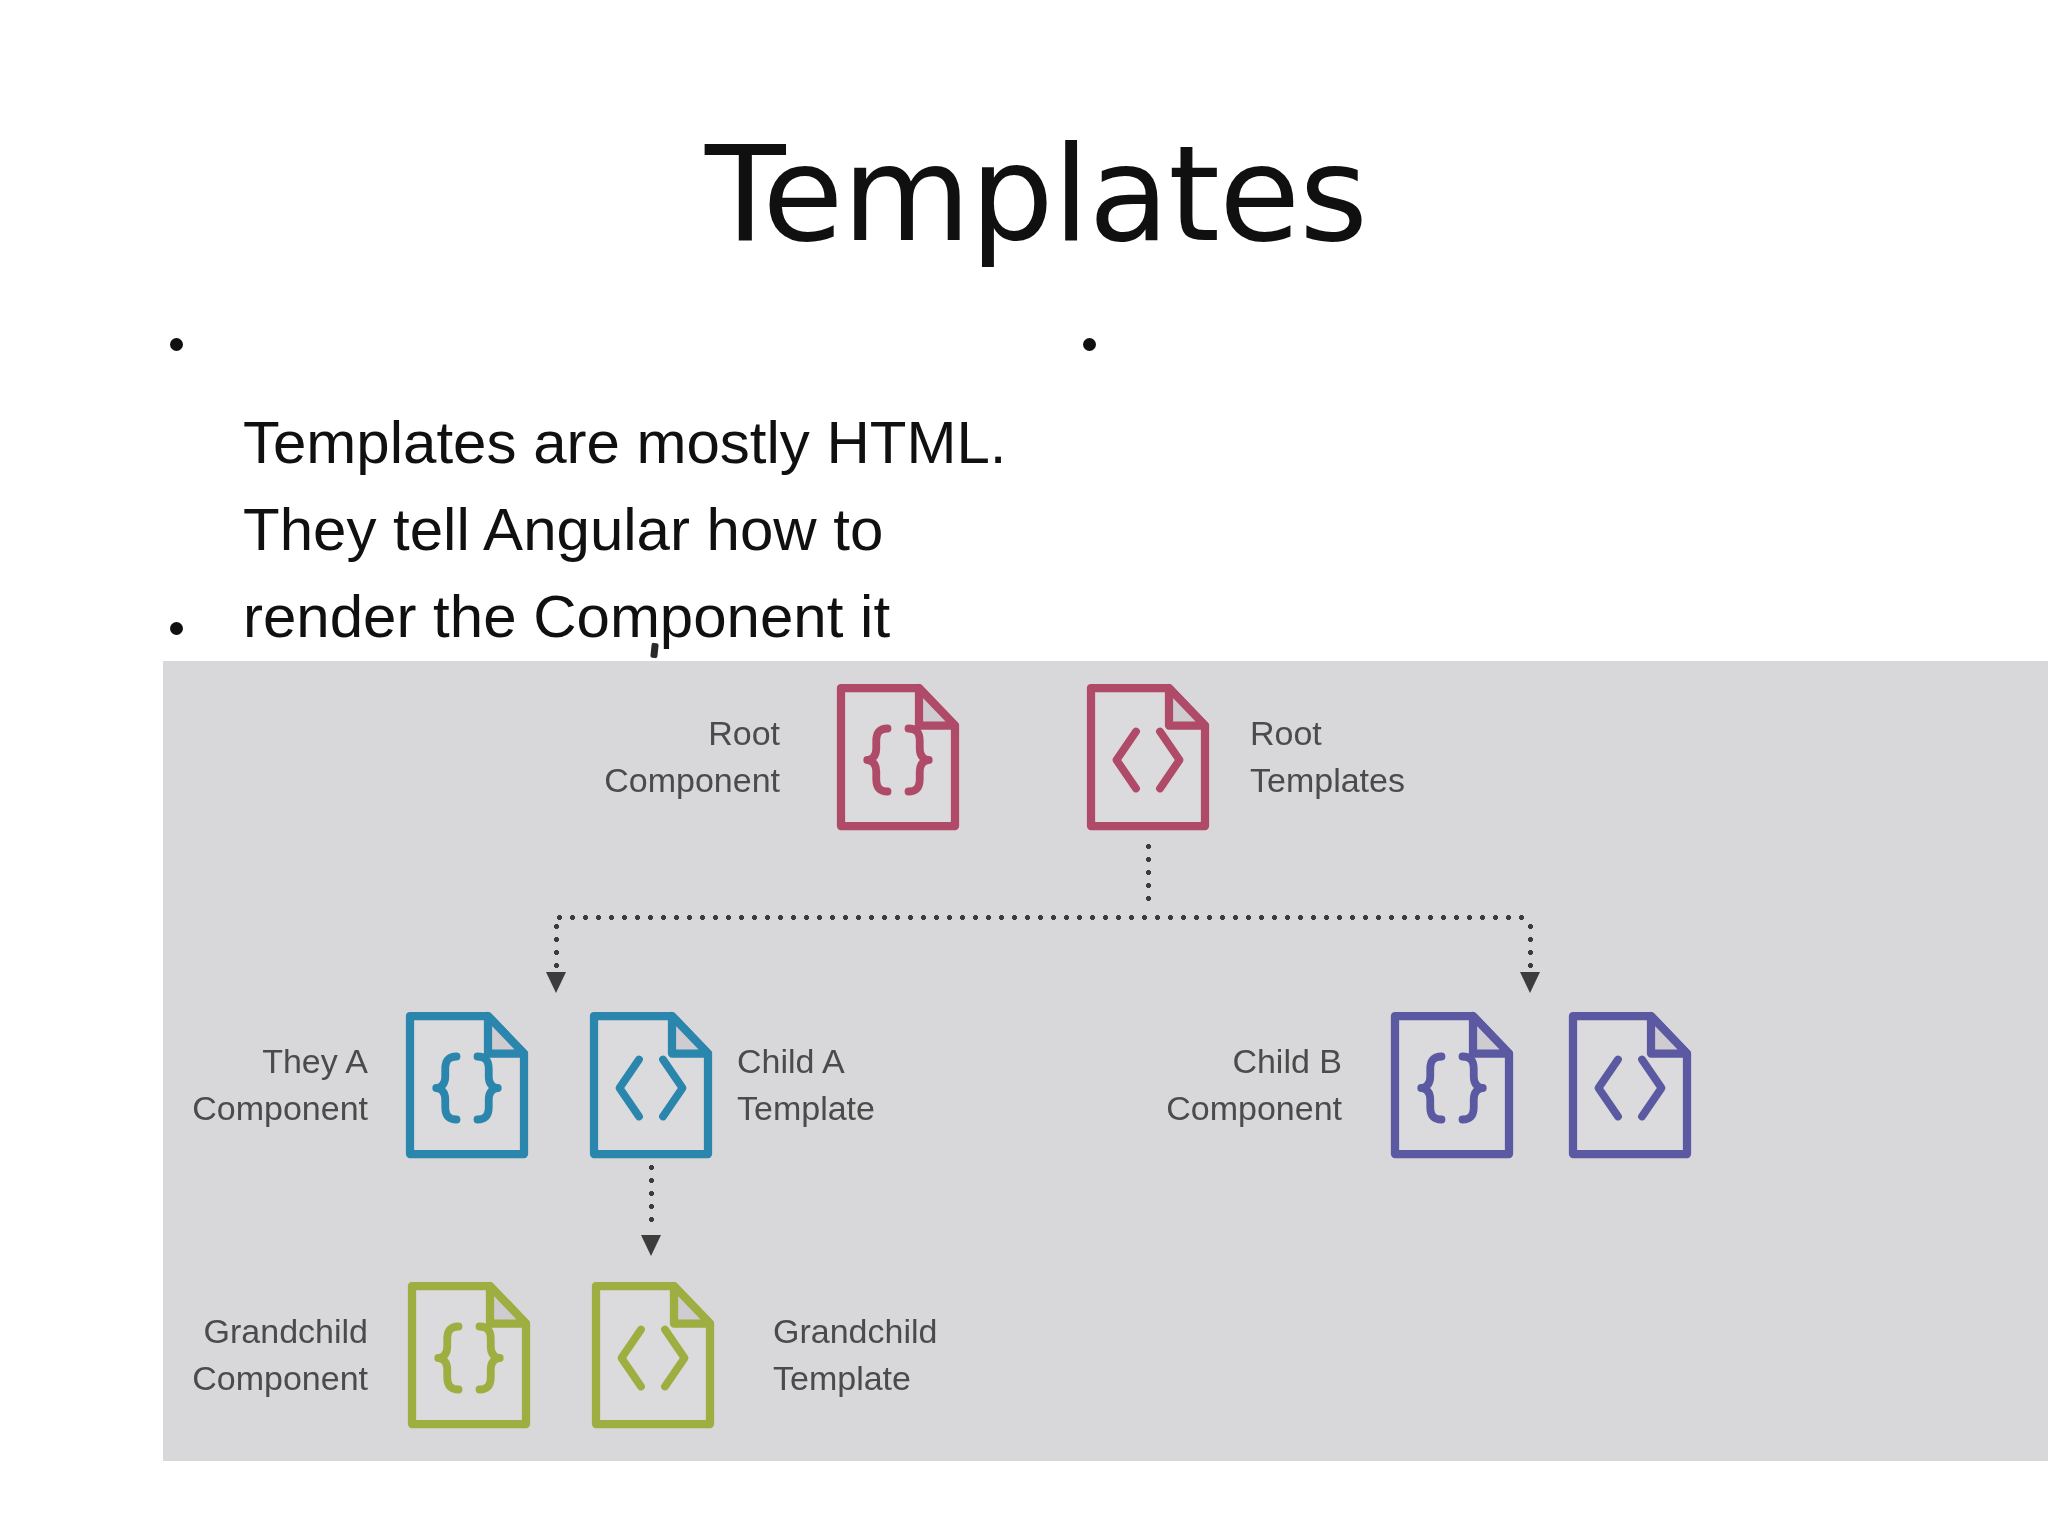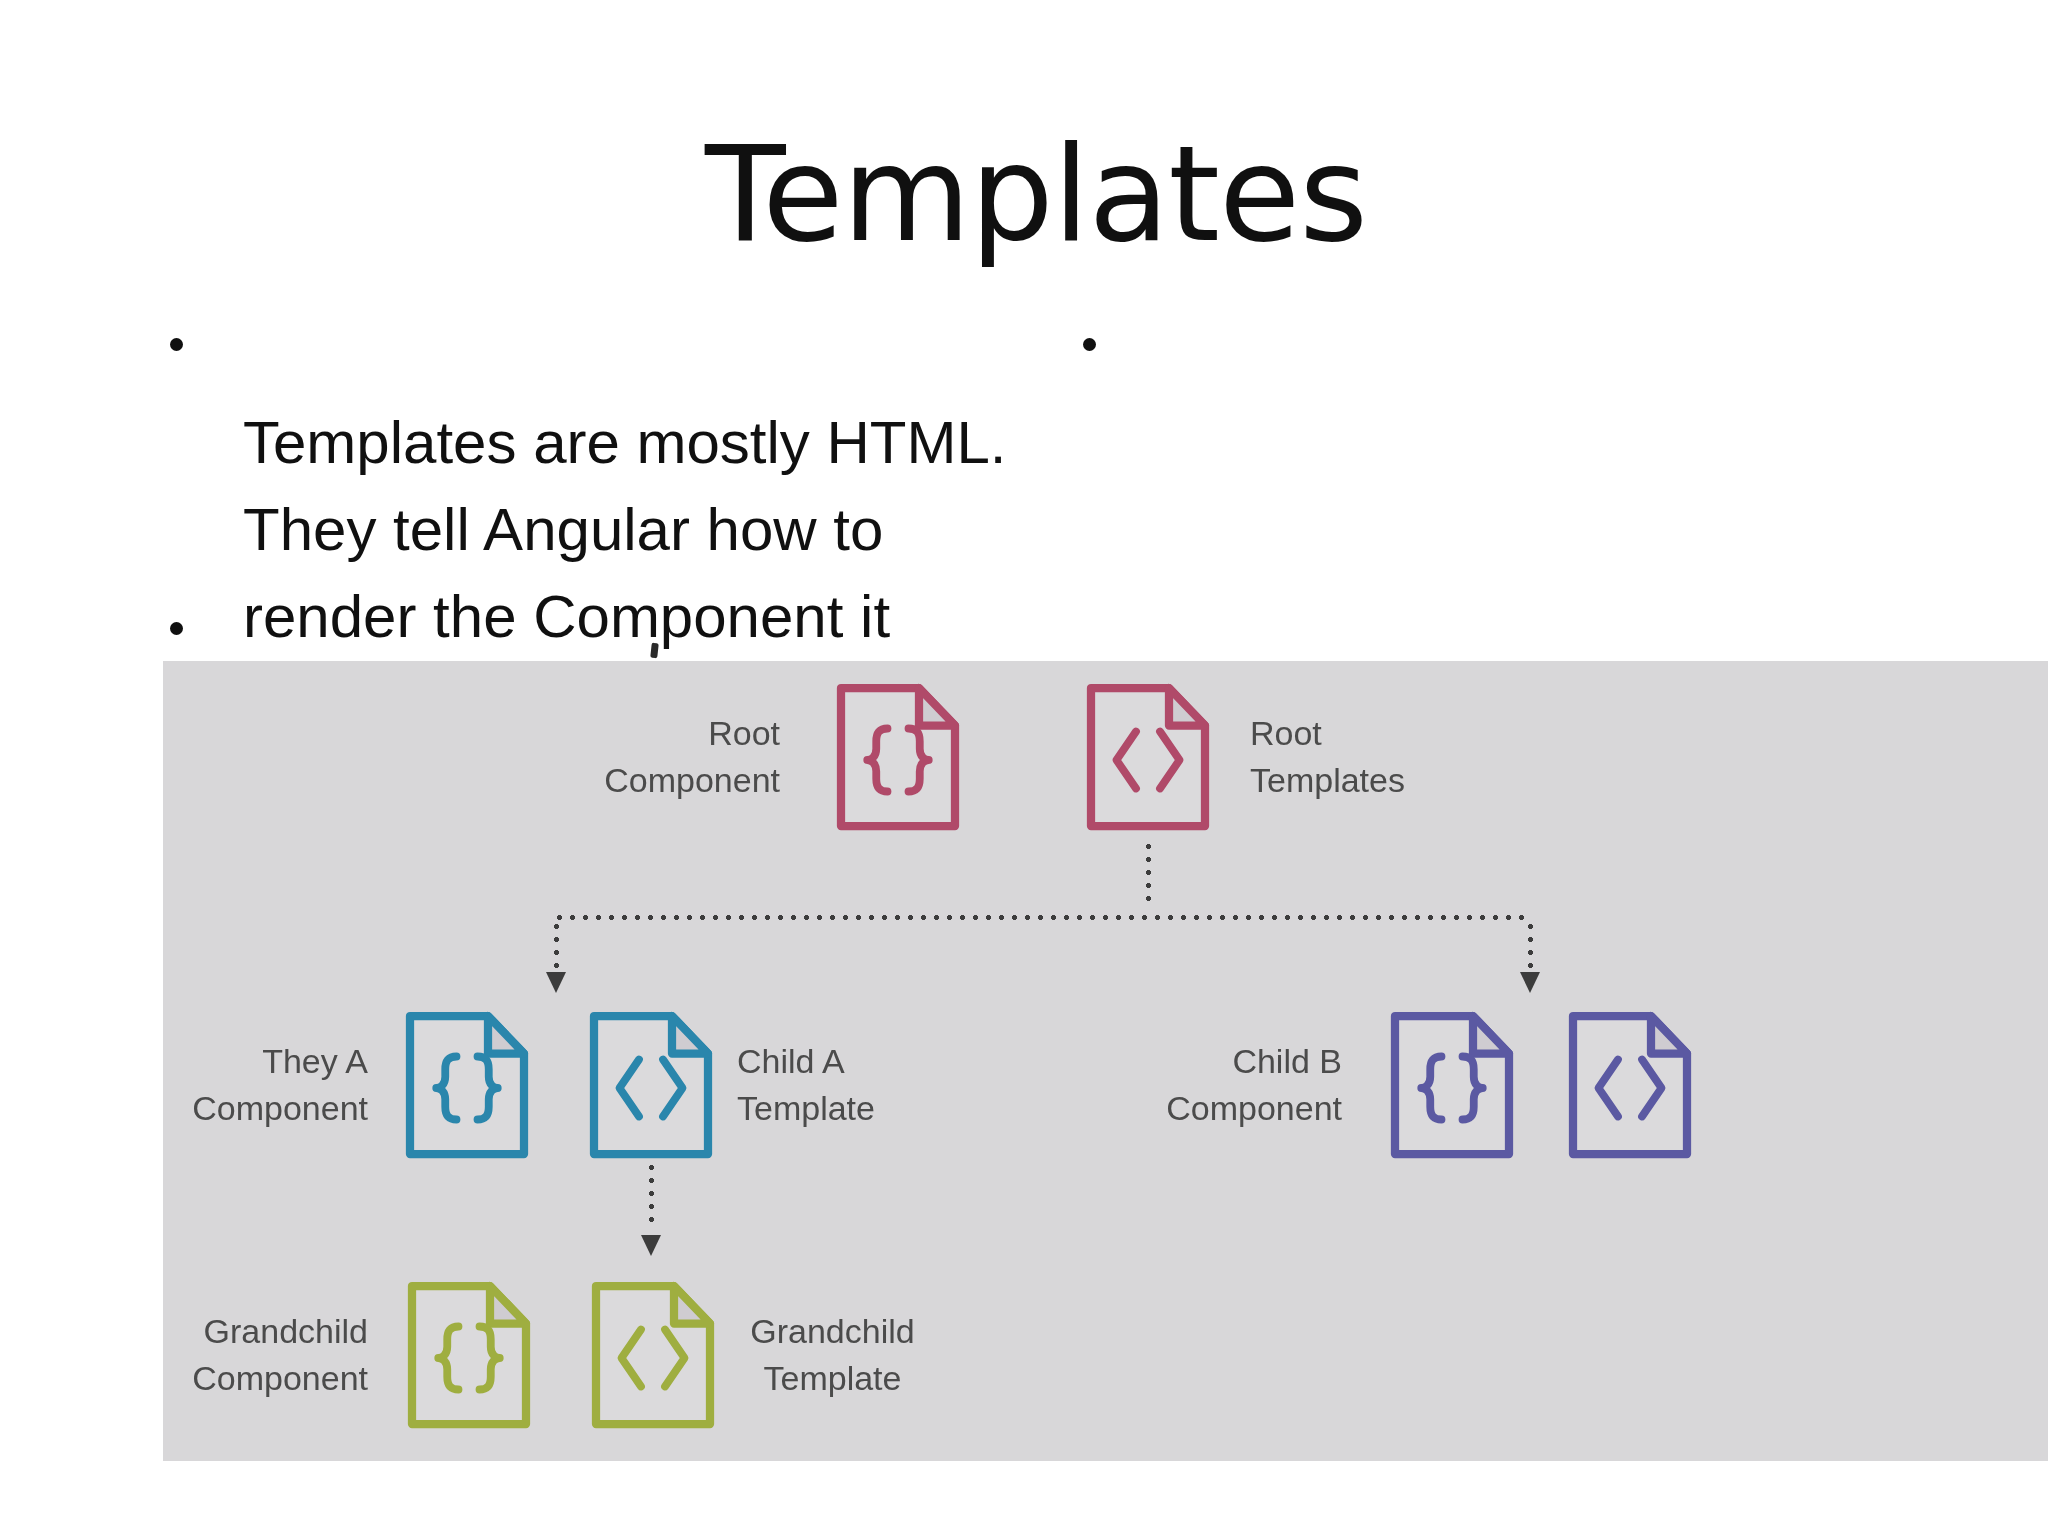--- a/index.html
+++ b/index.html
@@ -42,21 +42,21 @@
   .lbl-right{text-align:right;}
   .lbl-left{text-align:left;}
 
   #lbl-root-component{left:412px;top:49px;width:205px;}
   #lbl-root-template{left:1087px;top:49px;width:175px;}
   #lbl-child-a-component{left:0px;top:377px;width:205px;}
   #lbl-child-a-template{left:574px;top:377px;width:175px;}
   #lbl-child-b-component{left:974px;top:377px;width:205px;}
   #lbl-child-b-template{left:1555px;top:377px;width:175px;}
   #lbl-grandchild-component{left:0px;top:647px;width:205px;}
-  #lbl-grandchild-template{left:577px;top:647px;width:185px;text-align:center;}
+  #lbl-grandchild-template{left:610px;top:647px;width:185px;}
 
   .file-icon{width:136px;height:150px;}
   #ico-root-component{left:667px;top:21px;}
   #ico-root-template{left:917px;top:21px;}
   #ico-child-a-component{left:236px;top:349px;}
   #ico-child-a-template{left:420px;top:349px;}
   #ico-child-b-component{left:1221px;top:349px;}
   #ico-child-b-template{left:1399px;top:349px;}
   #ico-grandchild-component{left:238px;top:619px;}
   #ico-grandchild-template{left:422px;top:619px;}

